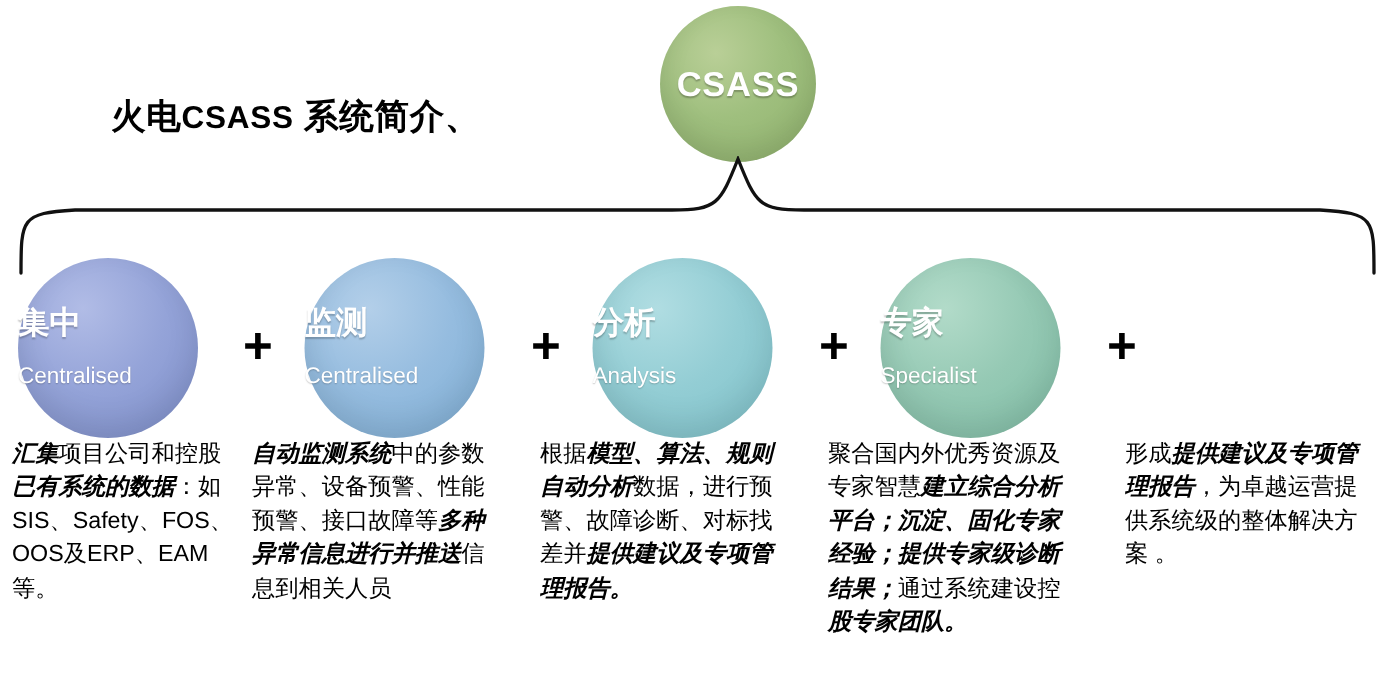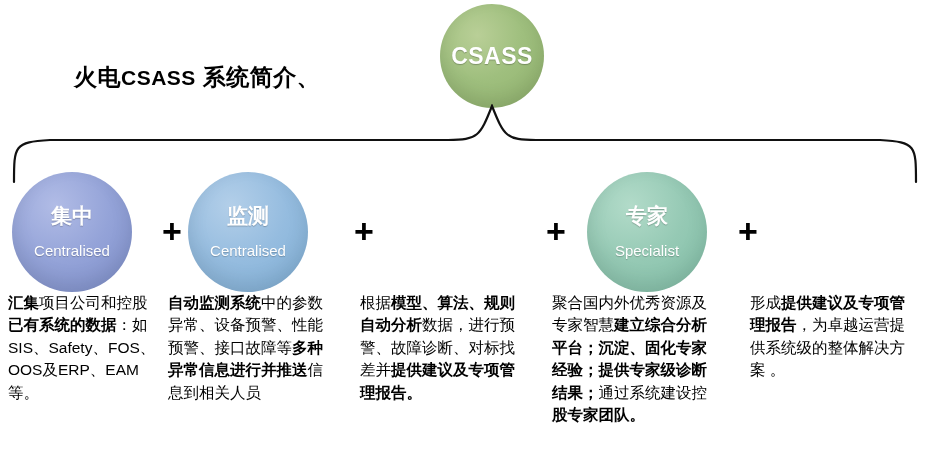--- a/index.html
+++ b/index.html
@@ -74,21 +74,20 @@
     width: 929px;
     height: 120px;
   }
   .circle {
     position: absolute;
     width: 120px;
     height: 120px;
     border-radius: 50%;
     display: flex;
     flex-direction: column;
-    align-items: center;
     justify-content: center;
     box-shadow: inset 0 -9px 20px rgba(0,0,0,0.10);
   }
   .circle .cn {
     font-size: 21px;
     font-weight: bold;
     color: #ffffff;
     text-shadow: 0 1px 1px rgba(0,0,0,0.22);
     line-height: 1.1;
   }
@@ -112,21 +111,21 @@
 
   
   .caption {
     position: absolute;
     top: 292px;
     font-size: 15.5px;
     line-height: 1.45;
     color: #000000;
     width: 160px;
   }
-  .caption b { font-weight: bold; }
+  .caption b { font-weight: bold; font-style: italic; }
 
   .c1 { left: 8px;   width: 150px; }
   .c2 { left: 168px; width: 160px; }
   .c3 { left: 360px; width: 160px; }
   .c4 { left: 552px; width: 168px; }
   .c5 { left: 750px; width: 165px; }
 </style>
 </head>
 <body>
 
@@ -146,27 +145,31 @@
 
   <div class="row">
 
     <div class="circle" style="left:12px;  background: radial-gradient(circle at 36% 28%, #b1bce6 0%, #94a3d8 48%, #7e8fcb 100%);">
       <span class="cn">集中</span>
       <span class="en">Centralised</span>
     </div>
 
     <div class="plus" style="left:155px;">+</div>
 
-    <div class="circle" style="left:188px; background: radial-gradient(circle at 36% 28%, #b3cfe9 0%, #95bcdf 48%, #7fafd6 100%);">
+    <div class="circle" style="left:203px; background: radial-gradient(circle at 36% 28%, #b3cfe9 0%, #95bcdf 48%, #7fafd6 100%);">
       <span class="cn">监测</span>
       <span class="en">Centralised</span>
     </div>
 
     <div class="plus" style="left:347px;">+</div>
 
+    <div class="circle" style="left:395px; background: radial-gradient(circle at 36% 28%, #b0dde2 0%, #93cdd4 48%, #7fc2ca 100%);">
+      <span class="cn">分析</span>
+      <span class="en">Analysis</span>
+    </div>
 
     <div class="plus" style="left:539px;">+</div>
 
     <div class="circle" style="left:587px; background: radial-gradient(circle at 36% 28%, #b2dbc9 0%, #95c9b4 48%, #81bfa7 100%);">
       <span class="cn">专家</span>
       <span class="en">Specialist</span>
     </div>
 
     <div class="plus" style="left:731px;">+</div>
 

